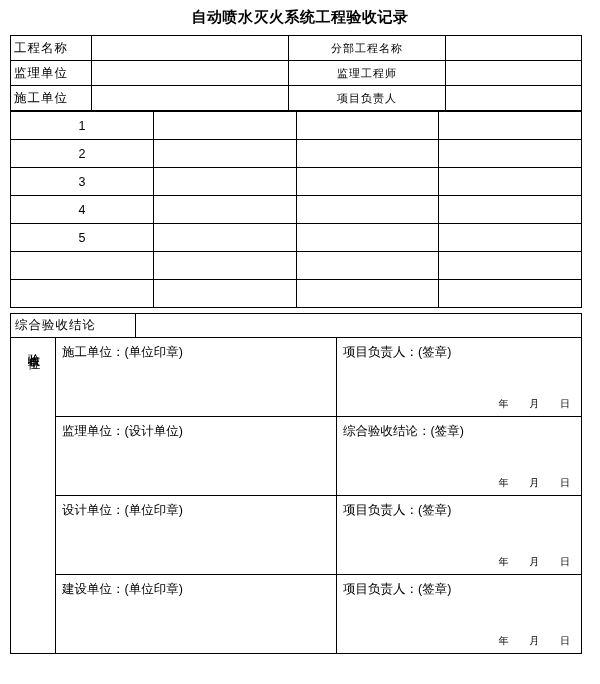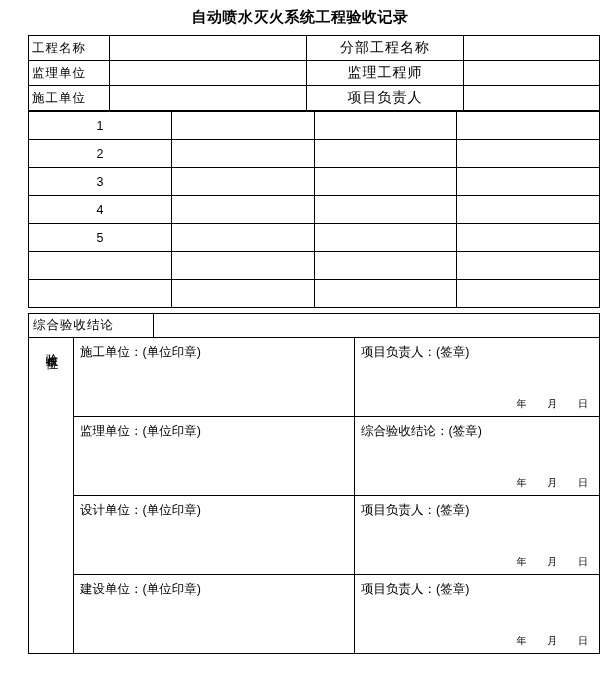--- a/index.html
+++ b/index.html
@@ -12,21 +12,21 @@
     height: 684px;
     font-family: "Liberation Sans", "DejaVu Sans", sans-serif;
     color: #000000;
     overflow: hidden;
   }
   .page {
     position: relative;
     width: 600px;
     height: 684px;
     box-sizing: border-box;
-    padding: 0 28px;
+    padding: 0 10px;
   }
   .doc-title {
     text-align: center;
     font-size: 15px;
     font-weight: bold;
     letter-spacing: 0.5px;
     padding-top: 8px;
     padding-bottom: 8px;
   }
   table {
@@ -42,21 +42,21 @@
     height: 24px;
   }
   .hdr-label {
     text-align: left;
     font-size: 12.5px;
     white-space: nowrap;
     letter-spacing: 1px;
   }
   .hdr-label-c {
     text-align: center;
-    font-size: 14px;
+    font-size: 11px;
     white-space: nowrap;
     letter-spacing: 1px;
     margin-top: 12px;
   }
   .blank {
     background: #ffffff;
   }
   .col-head {
     text-align: center;
     font-size: 12.5px;
@@ -239,21 +239,21 @@
               <span>项目负责人：(签章)</span>
               <span class="date-line">
                 <span>年</span>
                 <span>月</span>
                 <span>日</span>
               </span>
             </div>
           </td>
         </tr>
         <tr>
-          <td class="sign-unit">监理单位：(单位印章)</td>
+          <td class="sign-unit">监理单位：(设计单位)</td>
           <td class="sign-person">
             <div class="sign-inner">
               <span>综合验收结论：(签章)</span>
               <span class="date-line">
                 <span>年</span>
                 <span>月</span>
                 <span>日</span>
               </span>
             </div>
           </td>

